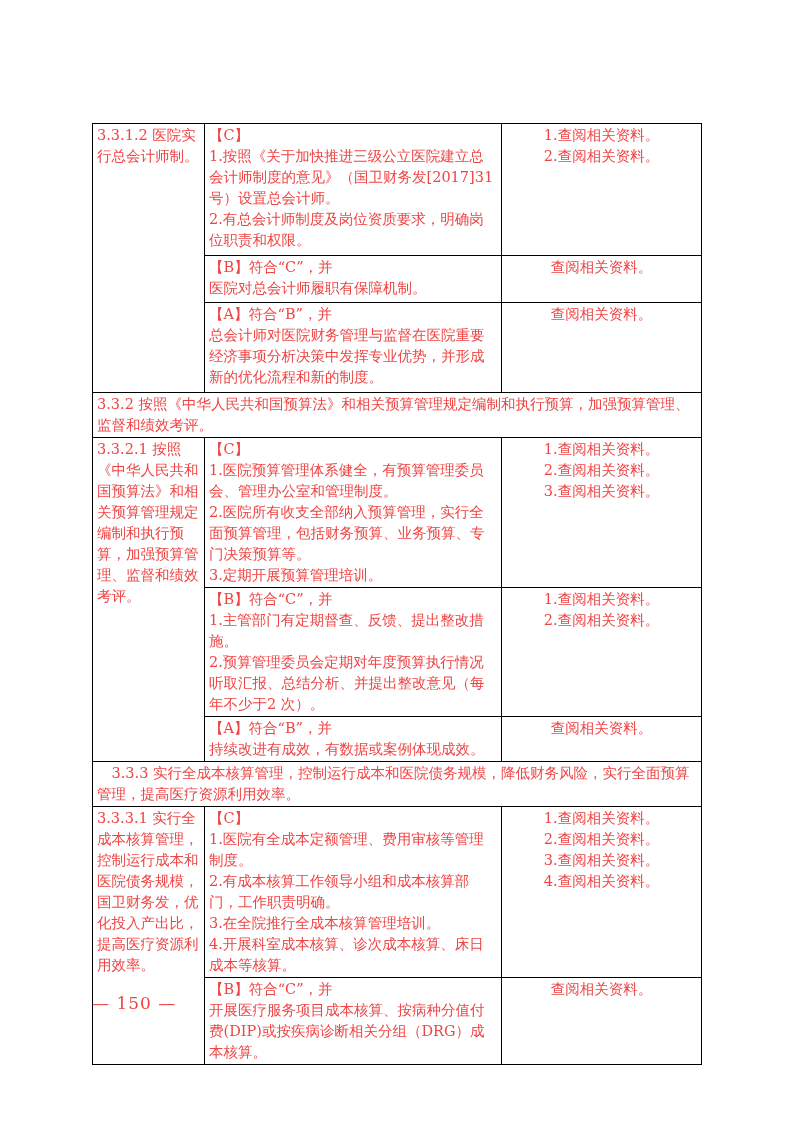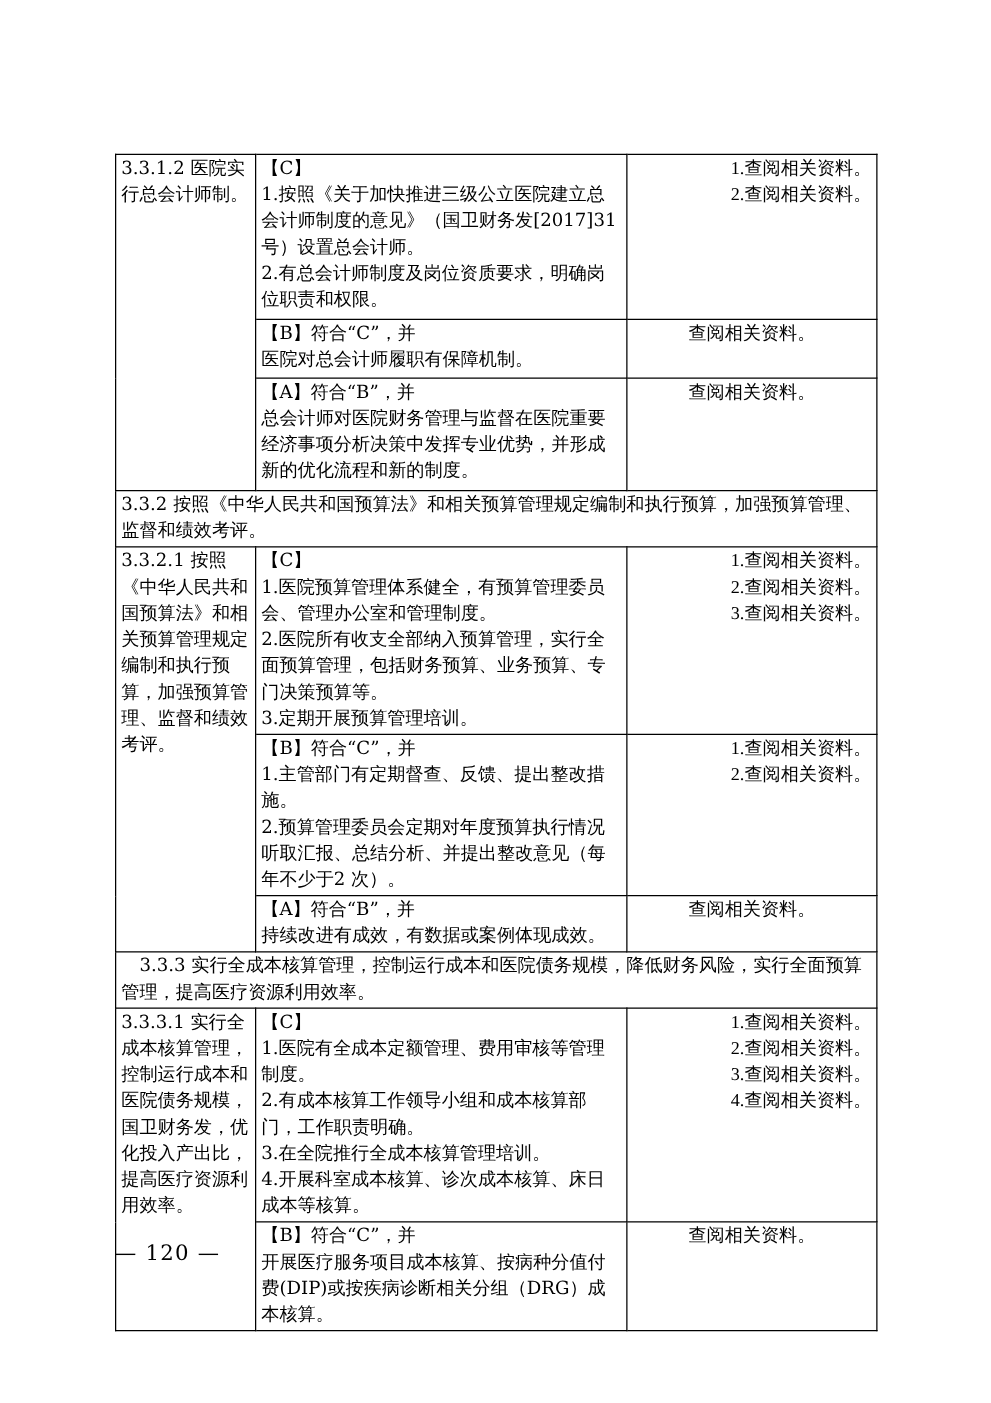--- a/index.html
+++ b/index.html
@@ -5,21 +5,21 @@
   html, body {
     margin: 0;
     padding: 0;
     background: #ffffff;
   }
   .page {
     position: relative;
     width: 793px;
     height: 1122px;
     background: #ffffff;
-    color: #000000;
+    color: #ef4444;
     font-family: "DejaVu Serif", serif;
     overflow: hidden;
   }
   table.doc-table {
     position: absolute;
     left: 92px;
     top: 123px;
     width: 609px;
     border-collapse: collapse;
     table-layout: fixed;
@@ -33,21 +33,21 @@
     white-space: pre-line;
     overflow-wrap: break-word;
   }
   .col-criterion { width: 112px; }
   .col-content   { width: 297px; }
   .col-check     { width: 200px; }
 
   td.section-cell { padding-left: 4px; margin-top: 22px; }
   td.section-cell.indent { text-indent: 1em; }
   td.check-center { text-align: center; margin-top: 24px; }
-  td.check-list   { text-align: right; font-family: Liberation Serif, serif; }
+  td.check-list   { text-align: center; }
 
   tr.r-h132 { height: 132px; }
   tr.r-h47  { height: 47px; }
   tr.r-h90  { height: 90px; }
   tr.r-h45  { height: 45px; }
   tr.r-h146 { height: 146px; }
   tr.r-h100 { height: 100px; }
   tr.r-h44  { height: 44px; }
   tr.r-h67  { height: 67px; }
 
@@ -137,15 +137,15 @@
 4.查阅相关资料。</td>
       </tr>
       <tr class="r-h67">
         <td>【B】符合“C”，并
 开展医疗服务项目成本核算、按病种分值付费(DIP)或按疾病诊断相关分组（DRG）成本核算。</td>
         <td class="check-center">查阅相关资料。</td>
       </tr>
     </tbody>
   </table>
 
-  <div class="footer-page-number">— 120 —</div>
+  <div class="footer-page-number">— 150 —</div>
 
 </div>
 
 </body></html>

